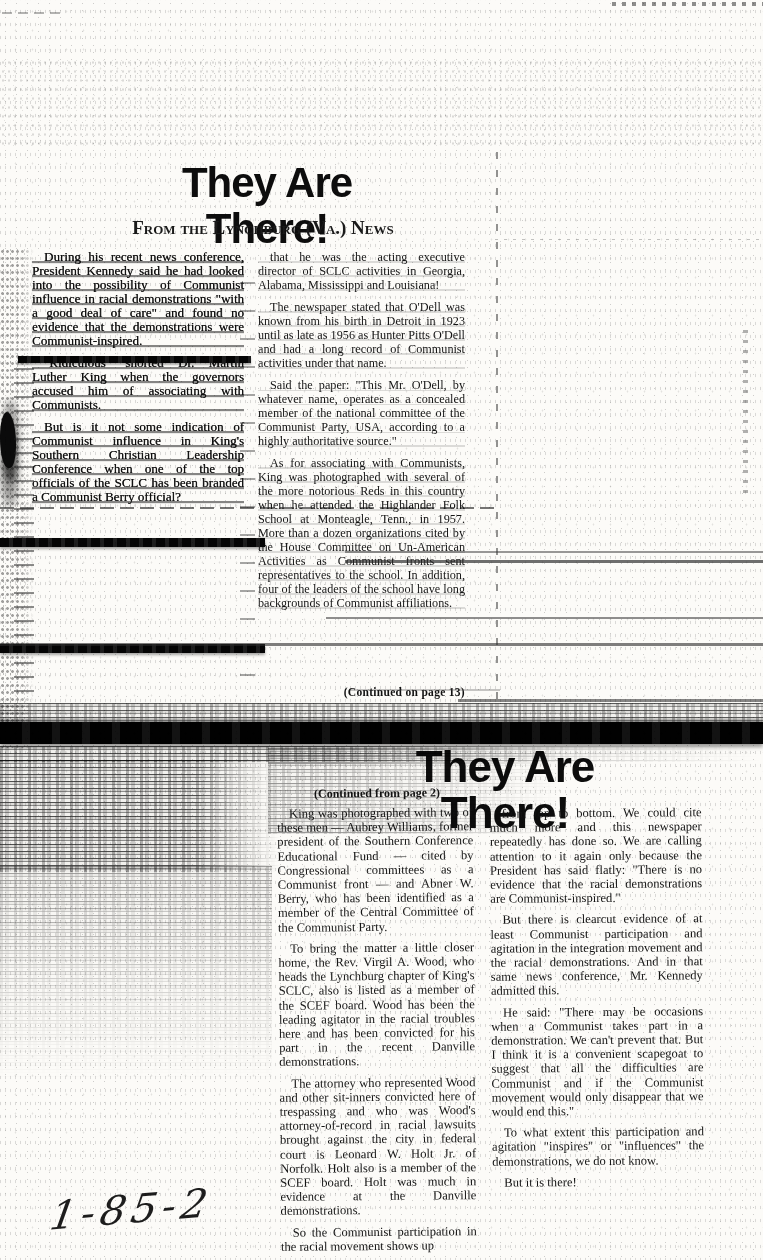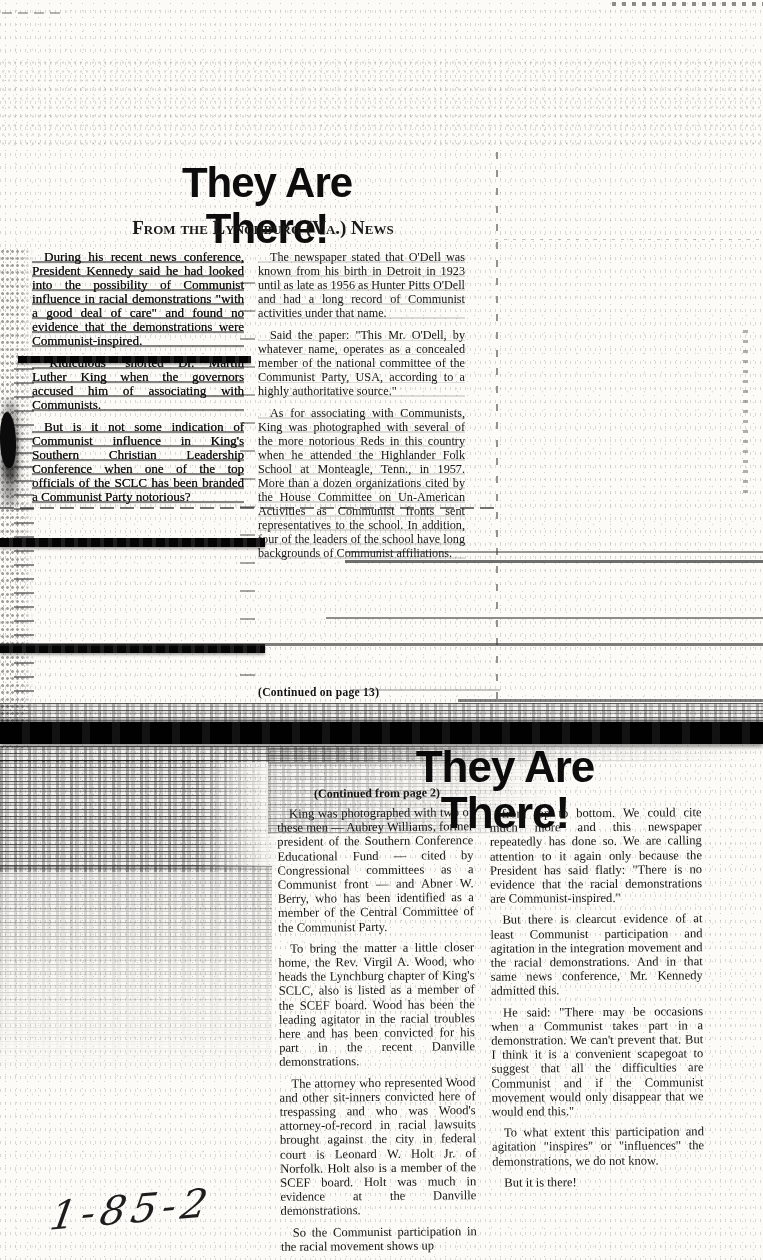--- a/index.html
+++ b/index.html
@@ -32,21 +32,21 @@
       transparent 0 11px, rgba(15,15,15,.5) 11px 13px, rgba(15,15,15,.08) 13px 14px);
   }
   .a1c2 p{
     background-image:repeating-linear-gradient(180deg,
       transparent 0 11.5px, rgba(20,20,20,.14) 11.5px 13px, transparent 13px 14px);
   }
   .a2c1{left:279px;top:806px;width:196px;font-size:12.6px;line-height:14.2px;transform:rotate(-0.5deg);}
   .a2c2{left:491px;top:806px;width:212px;font-size:12.6px;line-height:14.2px;transform:rotate(-0.4deg);}
   .a2c1 p,.a2c2 p{margin-bottom:7px;}
   .contnote{
-    position:absolute;left:258px;top:686px;width:207px;text-align:left;
+    position:absolute;left:258px;top:686px;width:207px;text-align:right;
     font-weight:700;font-size:11.5px;letter-spacing:.3px;color:#111;z-index:2;
   }
   .contfrom{
     position:absolute;left:279px;top:786px;width:196px;text-align:center;
     font-weight:700;font-size:12px;color:#161616;z-index:2;transform:rotate(-0.5deg);
   }
   .handwriting{
     position:absolute;left:52px;top:1186px;z-index:2;
     font-family:"DejaVu Serif", serif;font-style:italic;font-size:40px;
     letter-spacing:5px;color:#1d1d1d;
@@ -174,24 +174,25 @@
   <div class="art crease"></div>
   <div class="art rdots"></div>
 
   <section>
     <h1 class="headline h1a">They Are There!</h1>
     <div class="byline">From the Lynchburg (Va.) News</div>
 
     <div class="col a1c1">
       <p>During his recent news conference, President Kennedy said he had looked into the possibility of Communist influence in racial demonstrations "with a good deal of care" and found no evidence that the demonstrations were Communist-inspired.</p>
       <p>"Ridiculous" snorted Dr. Martin Luther King when the governors accused him of associating with Communists.</p>
-      <p>But is it not some indication of Communist influence in King's Southern Christian Leadership Conference when one of the top officials of the SCLC has been branded a Communist Party notorious?</p>
+      <p>But is it not some indication of Communist influence in King's Southern Christian Leadership Conference when one of the top officials of the SCLC has been branded a Communist Berry official?</p>
     </div>
 
     <div class="col a1c2">
+      <p>that he was the acting executive director of SCLC activities in Georgia, Alabama, Mississippi and Louisiana!</p>
       <p>The newspaper stated that O'Dell was known from his birth in Detroit in 1923 until as late as 1956 as Hunter Pitts O'Dell and had a long record of Communist activities under that name.</p>
       <p>Said the paper: "This Mr. O'Dell, by whatever name, operates as a concealed member of the national committee of the Communist Party, USA, according to a highly authoritative source."</p>
       <p>As for associating with Communists, King was photographed with several of the more notorious Reds in this country when he attended the Highlander Folk School at Monteagle, Tenn., in 1957. More than a dozen organizations cited by the House Committee on Un-American Activities as Communist fronts sent representatives to the school. In addition, four of the leaders of the school have long backgrounds of Communist affiliations.</p>
     </div>
     <div class="contnote">(Continued on page 13)</div>
   </section>
 
   <div class="art inkbar b1"></div>
   <div class="art inkbar b2"></div>
   <div class="art inkbar b3"></div>

